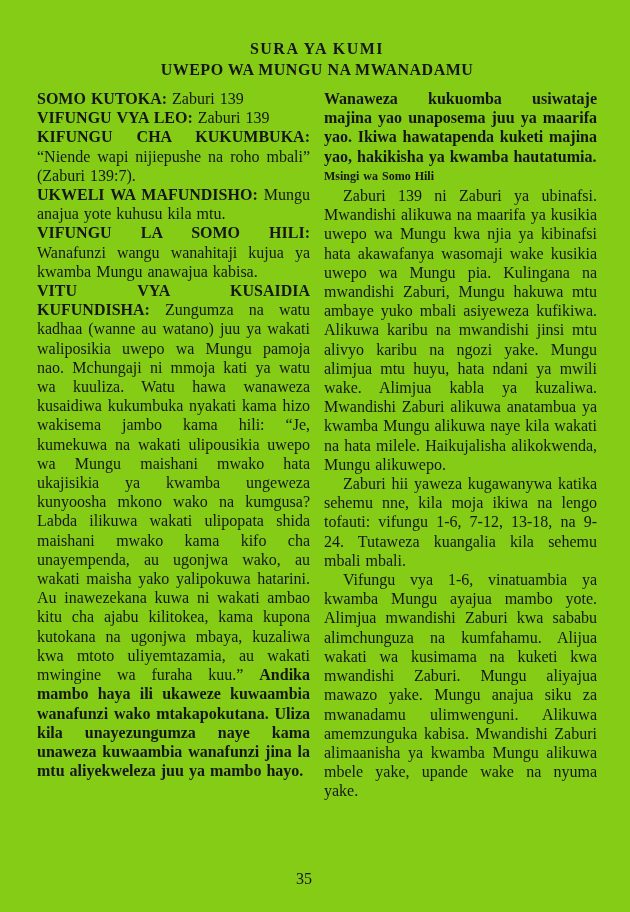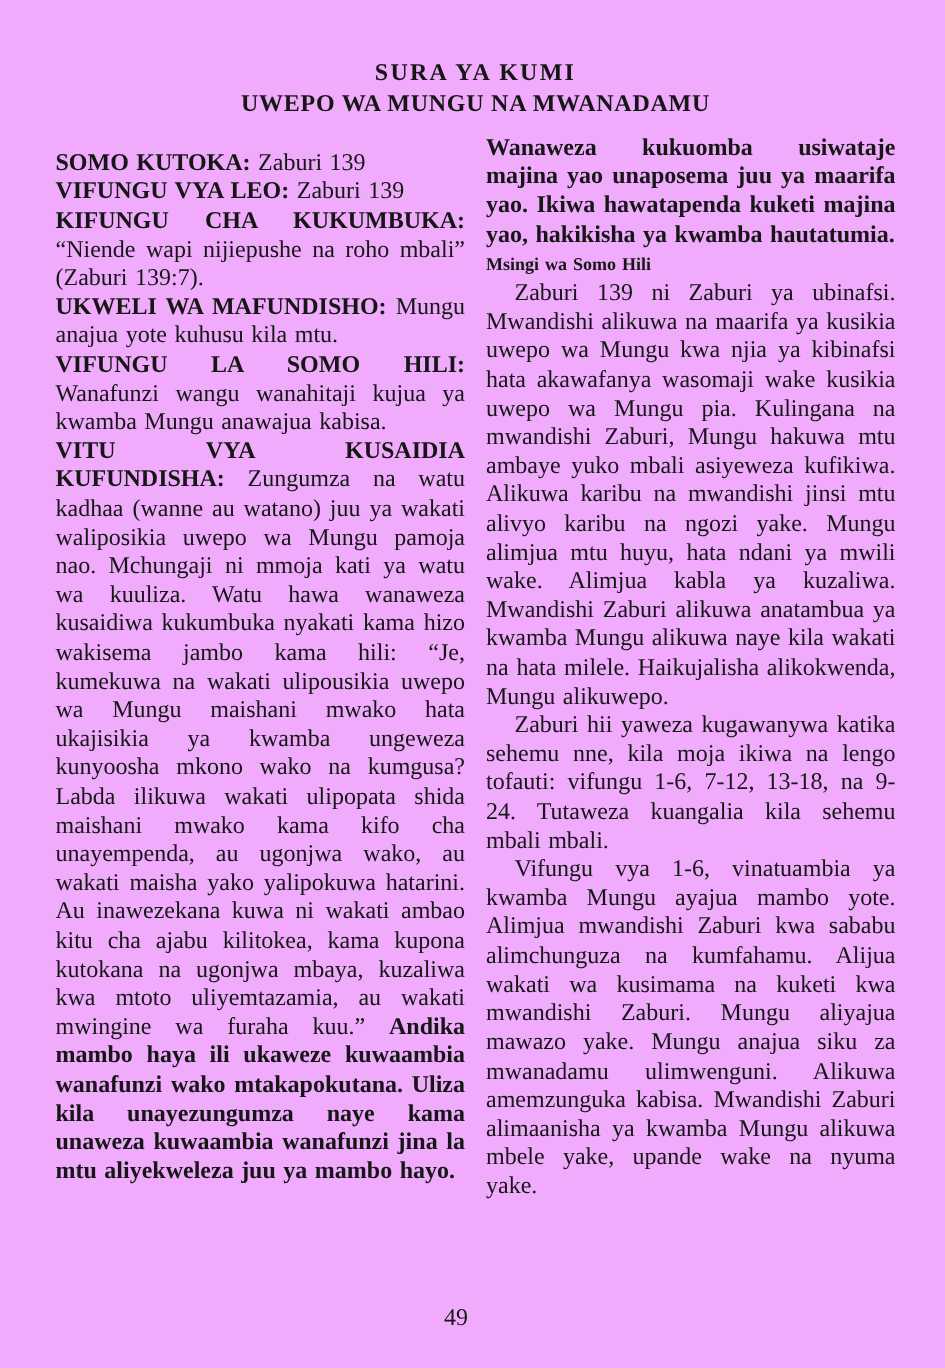--- a/index.html
+++ b/index.html
@@ -5,21 +5,21 @@
   html, body {
     margin: 0;
     padding: 0;
     background: #ffffff;
   }
   .page {
     position: relative;
     width: 630px;
     height: 912px;
     box-sizing: border-box;
-    background: #f0abfc;
+    background: #84cc16;
     color: #161616;
     font-family: "Liberation Serif", "DejaVu Serif", serif;
     padding: 40px 33px 0 37px;
     overflow: hidden;
   }
   .chapter-label {
     text-align: center;
     font-weight: bold;
     font-size: 16px;
     letter-spacing: 1.5px;
@@ -28,21 +28,20 @@
   .page-title {
     text-align: center;
     font-weight: bold;
     font-size: 16px;
     letter-spacing: 0.5px;
     margin: 3px 0 10px 0;
   }
   .columns {
     display: flex;
     gap: 14px;
-    align-items: center;
   }
   .col {
     width: 273px;
     font-size: 16px;
     line-height: 19.2px;
     text-align: justify;
     word-spacing: 1px;
   }
   .col p { margin: 0; }
   .sec { margin: 0 0 9px 0; }
@@ -108,15 +107,15 @@
     <div class="col">
       <p class="bold-par">Wanaweza kukuomba usiwataje majina yao unaposema juu ya maarifa yao. Ikiwa hawatapenda kuketi majina yao, hakikisha ya kwamba hautatumia.</p>
       <h2 class="subhead">Msingi wa Somo Hili</h2>
       <p class="indent">Zaburi 139 ni Zaburi ya ubinafsi. Mwandishi alikuwa na maarifa ya kusikia uwepo wa Mungu kwa njia ya kibinafsi hata akawafanya wasomaji wake kusikia uwepo wa Mungu pia. Kulingana na mwandishi Zaburi, Mungu hakuwa mtu ambaye yuko mbali asiyeweza kufikiwa. Alikuwa karibu na mwandishi jinsi mtu alivyo karibu na ngozi yake. Mungu alimjua mtu huyu, hata ndani ya mwili wake. Alimjua kabla ya kuzaliwa. Mwandishi Zaburi alikuwa anatambua ya kwamba Mungu alikuwa naye kila wakati na hata milele. Haikujalisha alikokwenda, Mungu alikuwepo.</p>
       <p class="indent para-gap">Zaburi hii yaweza kugawanywa katika sehemu nne, kila moja ikiwa na lengo tofauti: vifungu 1-6, 7-12, 13-18, na 9-24. Tutaweza kuangalia kila sehemu mbali mbali.</p>
       <p class="indent para-gap">Vifungu vya 1-6, vinatuambia ya kwamba Mungu ayajua mambo yote. Alimjua mwandishi Zaburi kwa sababu alimchunguza na kumfahamu. Alijua wakati wa kusimama na kuketi kwa mwandishi Zaburi. Mungu aliyajua mawazo yake. Mungu anajua siku za mwanadamu ulimwenguni. Alikuwa amemzunguka kabisa. Mwandishi Zaburi alimaanisha ya kwamba Mungu alikuwa mbele yake, upande wake na nyuma yake.</p>
     </div>
 
   </div>
 
-  <div class="page-number">49</div>
+  <div class="page-number">35</div>
 
 </div>
 
 </body></html>

